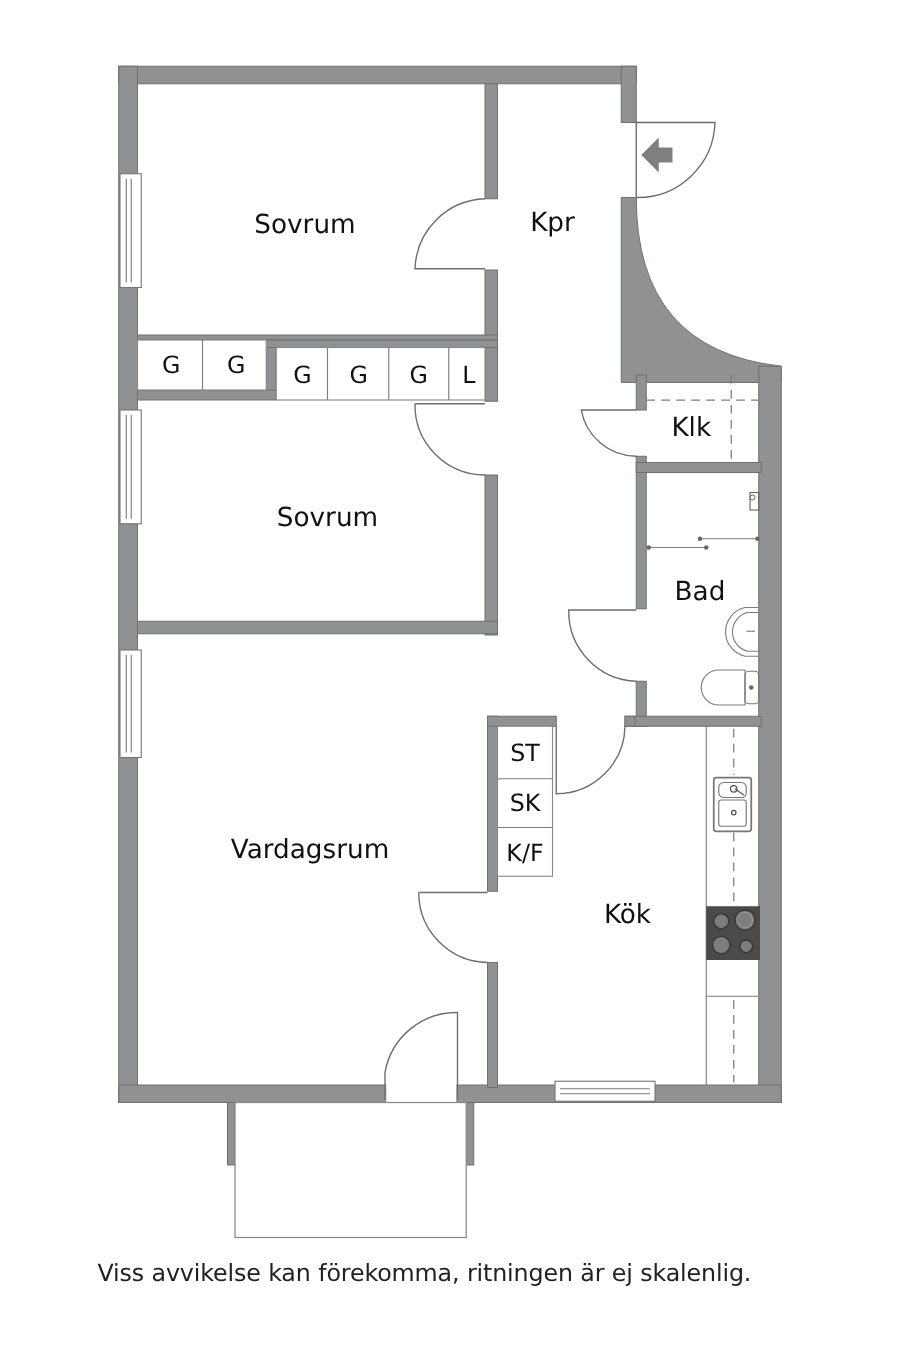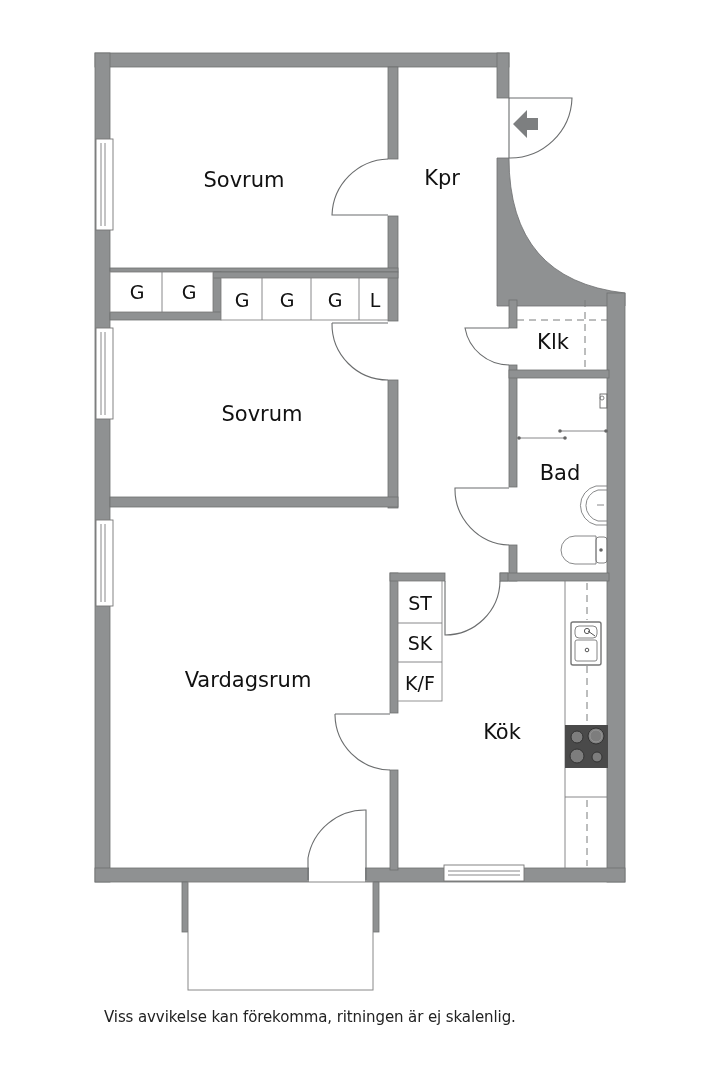--- a/index.html
+++ b/index.html
@@ -5,21 +5,21 @@
   html, body { margin: 0; padding: 0; background: #ffffff; }
   body { width: 720px; height: 1080px; position: relative; overflow: hidden; font-family: "DejaVu Sans", sans-serif; }
   #plan { position: absolute; left: 0; top: 0; width: 720px; height: 1080px; }
   .wall { fill: #8f9192; stroke: #6e7071; stroke-width: 0.8; }
   .line { fill: none; stroke: #6b6d6e; stroke-width: 1.1; }
   .thin { fill: none; stroke: #7a7c7d; stroke-width: 0.9; }
   .dash { fill: none; stroke: #7a7c7d; stroke-width: 1; stroke-dasharray: 7 5; }
   .white { fill: #ffffff; }
   .label { font-family: "DejaVu Sans", sans-serif; font-size: 21px; fill: #111111; text-anchor: middle; dominant-baseline: middle; }
   .slabel { font-family: "DejaVu Sans", sans-serif; font-size: 19px; fill: #111111; text-anchor: middle; dominant-baseline: middle; }
-  #disclaimer { position: absolute; left: 104px; top: 1008px; font-family: "DejaVu Sans", sans-serif; font-size: 15px; color: #222; letter-spacing: -0.1px; }
+  #disclaimer { position: absolute; left: 78px; top: 1008px; font-family: "DejaVu Sans", sans-serif; font-size: 19px; color: #222; letter-spacing: -0.1px; }
 </style>
 </head>
 <body>
 
 <svg id="plan" viewBox="0 0 720 1080" xmlns="http://www.w3.org/2000/svg">
 
   <g>
 
     <rect class="wall" x="95" y="53" width="414" height="14"></rect>
 

